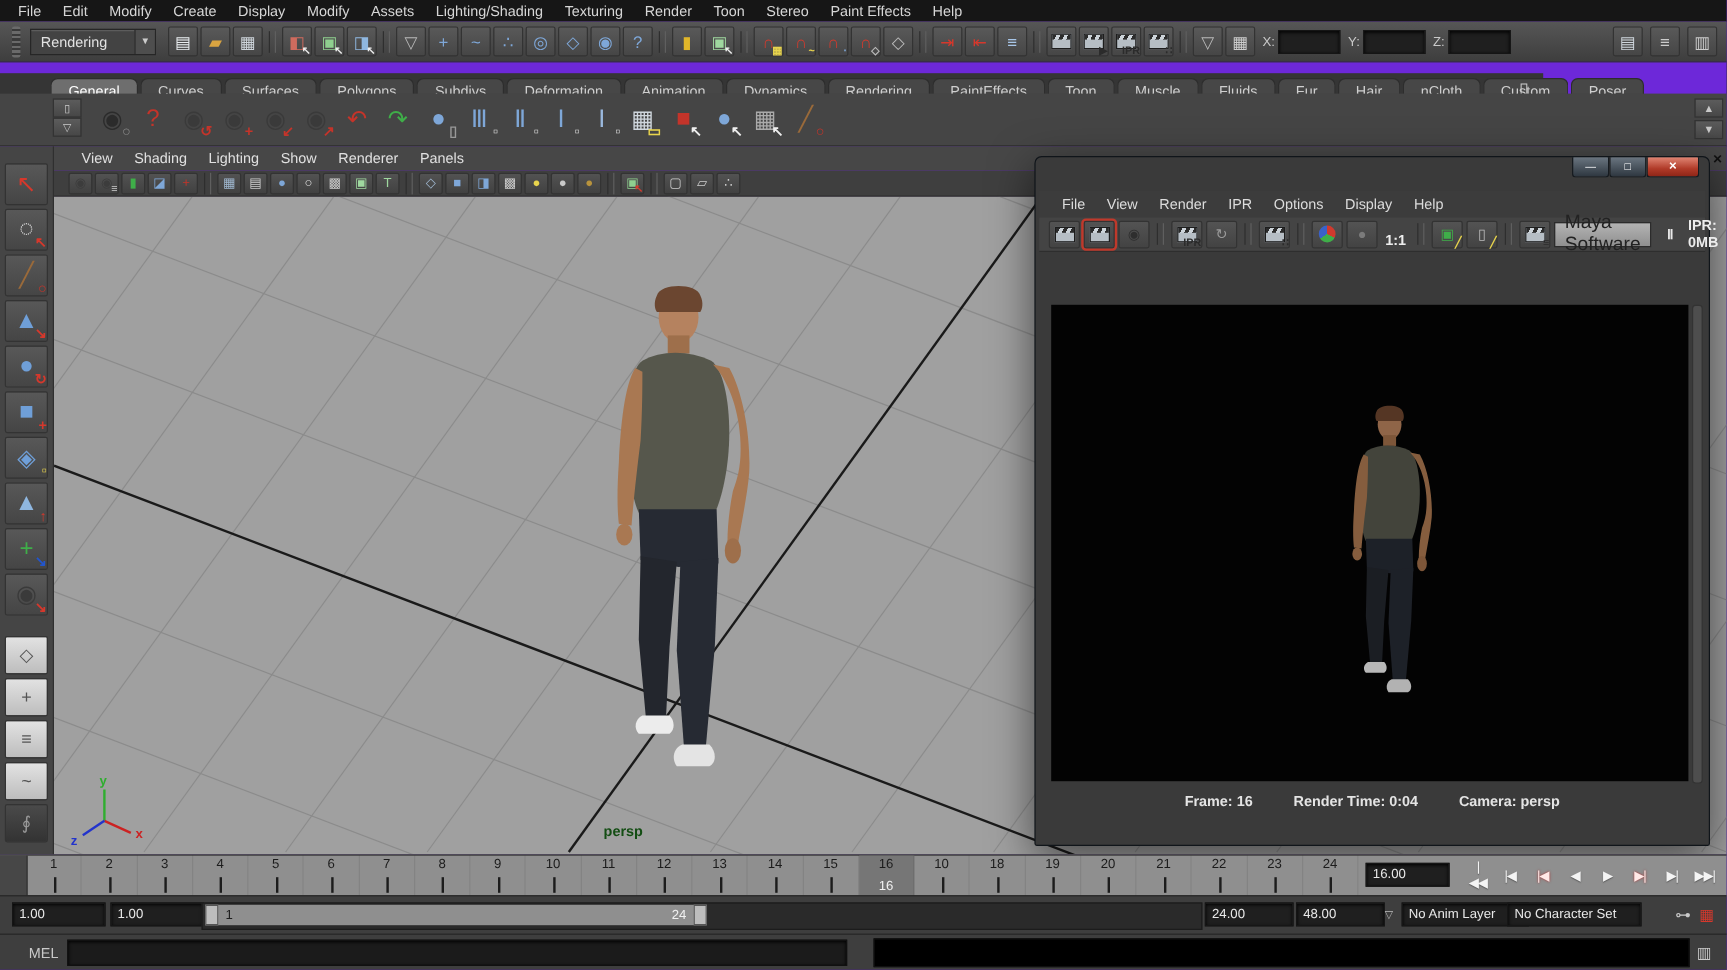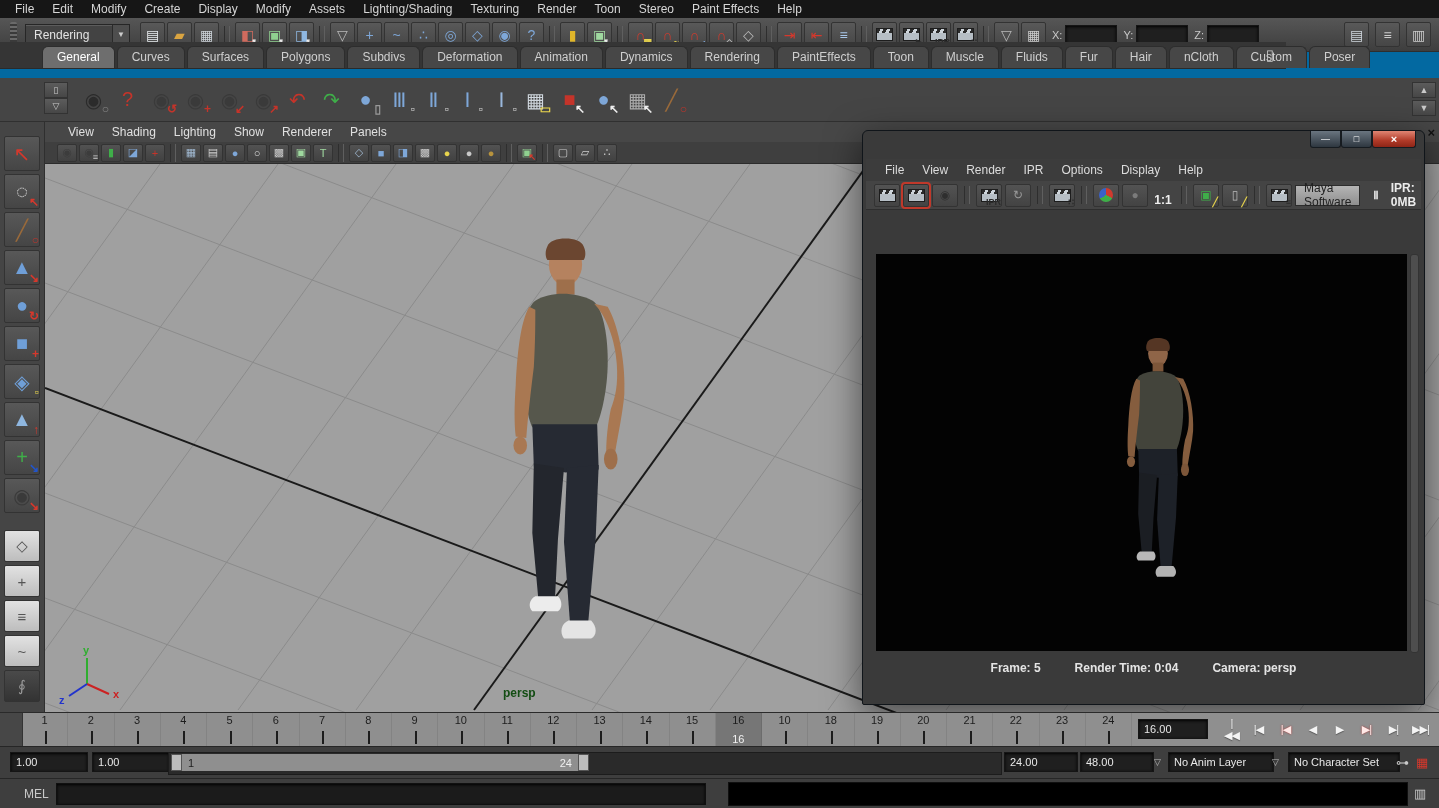--- a/index.html
+++ b/index.html
@@ -1,16 +1,16 @@
 <!DOCTYPE html>
 <html><head>
 <meta charset="utf-8">
 <style>
   html,body{margin:0;padding:0;background:#222;}
-  #app{position:relative;width:1439px;height:808px;overflow:hidden;background:#0369a1;
+  #app{position:relative;width:1439px;height:808px;overflow:hidden;background:#6d28d9;
        font-family:"Liberation Sans",sans-serif;color:#ddd;-webkit-user-select:none;user-select:none;}
   .abs{position:absolute;}
   
   #menubar{left:0;top:0;width:1439px;height:18px;background:#161616;display:flex;align-items:center;padding-left:6px;box-sizing:border-box;}
   #menubar .mi{font-size:12px;color:#d6d6d6;padding:0 9px;line-height:18px;cursor:default;}
   
   #toolbar{left:0;top:18px;width:1439px;height:34px;background:linear-gradient(#565656,#3e3e3e);display:flex;align-items:center;gap:2px;padding-left:10px;box-sizing:border-box;border-bottom:1px solid #2e2e2e;}
   .grip{width:7px;height:26px;background:repeating-linear-gradient(180deg,#6a6a6a 0 2px,#3a3a3a 2px 4px);border-radius:2px;margin-right:6px;}
   .combo{display:flex;align-items:center;background:#434343;border:1px solid #262626;box-shadow:inset 0 1px 0 #5c5c5c;height:20px;}
   .combo .cval{font-size:12px;color:#e2e2e2;padding:0 8px;min-width:70px;}
@@ -34,21 +34,21 @@
   .clap.current{outline:2px solid #c0392b;}
   .rgb::before{content:"";width:14px;height:14px;border-radius:50%;
      background:conic-gradient(#d03a2e 0 33%,#3fae49 33% 66%,#3a62c9 66% 100%);}
   .txt{font-weight:bold;font-size:12px;background:none;border:none;}
   
   .fld{background:#1f1f1f;border:1px solid #151515;box-shadow:inset 0 1px 3px #000;color:#e8e8e8;font-size:11px;line-height:18px;height:18px;padding:0 5px;box-sizing:content-box;}
   .coord{display:flex;align-items:center;gap:3px;margin-left:4px;font-size:11px;color:#c9c9c9;}
   .coord .fld{width:40px;}
   #toolbar-right{position:absolute;right:8px;top:22px;display:flex;gap:6px;}
   
-  #shelf-tabs{left:0;top:42px;width:1286px;height:26px;background:#353535;border-bottom:1px solid #2a2a2a;}
+  #shelf-tabs{left:0;top:61px;width:1286px;height:26px;background:#353535;border-bottom:1px solid #2a2a2a;}
   #shelf-tabs .tabs{position:absolute;left:42px;top:4px;display:flex;gap:2px;}
   .tab{font-size:12px;color:#cfcfcf;background:#474747;border:1px solid #2d2d2d;border-bottom:none;border-radius:6px 6px 0 0;padding:3px 14px 4px;cursor:pointer;}
   .tab.active{background:#6e6e6e;color:#fff;}
   #shelf-icons{left:0;top:78px;width:1439px;height:44px;background:#454545;border-bottom:1px solid #303030;display:flex;align-items:center;padding-left:78px;box-sizing:border-box;gap:3px;}
   .mini{position:absolute;width:22px;height:14px;font-size:9px;display:flex;align-items:center;justify-content:center;background:linear-gradient(#5c5c5c,#474747);border:1px solid #333;color:#ccc;cursor:pointer;}
   
   .edge-btn{position:absolute;display:flex;align-items:center;justify-content:center;cursor:pointer;color:#c9c9c9;}
   
   #toolbox{left:0;top:122px;width:45px;height:590px;background:#454545;border-right:1px solid #2f2f2f;display:flex;flex-direction:column;align-items:center;padding-top:14px;box-sizing:border-box;gap:3px;}
   #layouts{display:flex;flex-direction:column;gap:3px;margin-top:14px;}
@@ -64,21 +64,21 @@
   #rv-title{position:absolute;left:0;top:0;width:100%;height:26px;border-radius:5px 5px 0 0;
      background:linear-gradient(#97a1ab 0%,#5d6874 42%,#38424c 50%,#2b343d 100%);display:flex;align-items:center;box-sizing:border-box;padding-left:8px;}
   #rv-title .ttl{font-size:13px;color:#fff;text-shadow:0 1px 2px #000;margin-left:6px;}
   #rv-btns{position:absolute;top:0;right:8px;display:flex;}
   .wbtn{width:29px;height:16px;display:flex;align-items:center;justify-content:center;font-size:9px;color:#fff;
      background:linear-gradient(#6a7580,#2e3740);border:1px solid #161b20;border-top:none;border-radius:0 0 3px 3px;cursor:pointer;}
   .wbtn.close{width:42px;background:linear-gradient(#e08573,#b03a28 60%,#8e2517);font-size:11px;font-weight:bold;}
   #rv-menu{position:absolute;left:3px;top:28px;right:3px;height:22px;background:#3c3c3c;display:flex;align-items:center;padding-left:10px;gap:2px;border-bottom:1px solid #2e2e2e;}
   #rv-menu .mi{font-size:12px;color:#dcdcdc;padding:0 9px;cursor:default;}
   #rv-toolbar{position:absolute;left:3px;top:50px;right:3px;height:28px;background:#444;display:flex;align-items:center;padding-left:8px;gap:3px;border-bottom:1px solid #2e2e2e;}
-  #rv-combo{width:96px;height:19px;background:linear-gradient(#b4b4b4,#8f8f8f);border:1px solid #2c2c2c;color:#222;font-size:12px;display:flex;align-items:center;padding:0 8px;}
+  #rv-combo{width:96px;height:19px;background:linear-gradient(#b4b4b4,#8f8f8f);border:1px solid #2c2c2c;color:#222;font-size:16px;display:flex;align-items:center;padding:0 8px;}
   #rv-pause{font-size:11px;font-weight:bold;color:#e8e8e8;margin-left:10px;cursor:pointer;letter-spacing:1px;}
   #rv-ipr{font-size:12px;font-weight:bold;color:#ececec;margin-left:8px;}
   #rv-led{width:13px;height:13px;border-radius:50%;background:#8b8b8b;margin-left:8px;}
   #rv-image{position:absolute;left:13px;top:123px;width:531px;height:397px;background:#030303;cursor:crosshair;}
   #rv-vscroll{position:absolute;right:5px;top:123px;width:7px;height:397px;background:#4e4e4e;border:1px solid #333;border-radius:3px;}
   #rv-status{position:absolute;left:0;right:0;top:530px;text-align:center;font-size:12px;font-weight:bold;color:#e4e4e4;}
   #rv-status .line{display:flex;justify-content:center;gap:34px;margin-bottom:3px;}
   
   #timeline{left:0;top:712px;width:1439px;height:34px;background:#8f8f8f;border-top:1px solid #2a2a2a;display:flex;}
   #tl-grip{width:22px;background:#474747;border-right:1px solid #333;}
@@ -409,21 +409,21 @@
 
     <div id="rv-image">
       <svg width="108" height="270" viewBox="0 0 120 300" style="position:absolute;left:228px;top:78px;filter:brightness(0.78) saturate(1.05);">
         <use href="#human"></use>
       </svg>
     </div>
     <div id="rv-vscroll"></div>
 
     <div id="rv-status">
       <div class="line">
-        <span>Frame: 5</span>
+        <span>Frame: 16</span>
         <span>Render Time: 0:04</span>
         <span>Camera: persp</span>
       </div>
     </div>
   </div>
 
   <div id="timeline" class="abs">
     <div id="tl-grip"></div>
     <div id="ruler">
         <div class="fcell">
@@ -571,21 +571,21 @@
         <span class="lab">1</span>
         <span class="lab right">24</span>
         <span class="rs-handle"></span>
       </div>
     </div>
     <span class="fld abs" style="left:1004px;top:5px;width:62px;">24.00</span>
     <span class="fld abs" style="left:1080px;top:5px;width:62px;">48.00</span>
     <span class="arrowbtn" style="left:1154px;">▽</span>
     <span class="fld abs" style="left:1168px;top:5px;width:94px;">No Anim Layer</span>
     <span class="arrowbtn" style="left:1272px;">▽</span>
-    <span class="fld abs" style="left:1288px;top:5px;width:100px;">No Character Set</span>
+    <span class="fld abs" style="left:1256px;top:5px;width:100px;">No Character Set</span>
     <span class="edge-btn" style="left:1396px;top:8px;font-size:13px;">⊶</span>
     <span class="edge-btn" style="left:1416px;top:8px;font-size:13px;color:#d6382c;">▦</span>
   </div>
 
   <div id="cmd-row" class="abs">
     <span id="mel-label">MEL</span>
     <div id="mel-input"></div>
     <div id="mel-output"></div>
     <span class="edge-btn" style="left:1414px;top:7px;font-size:13px;">▥</span>
   </div>

